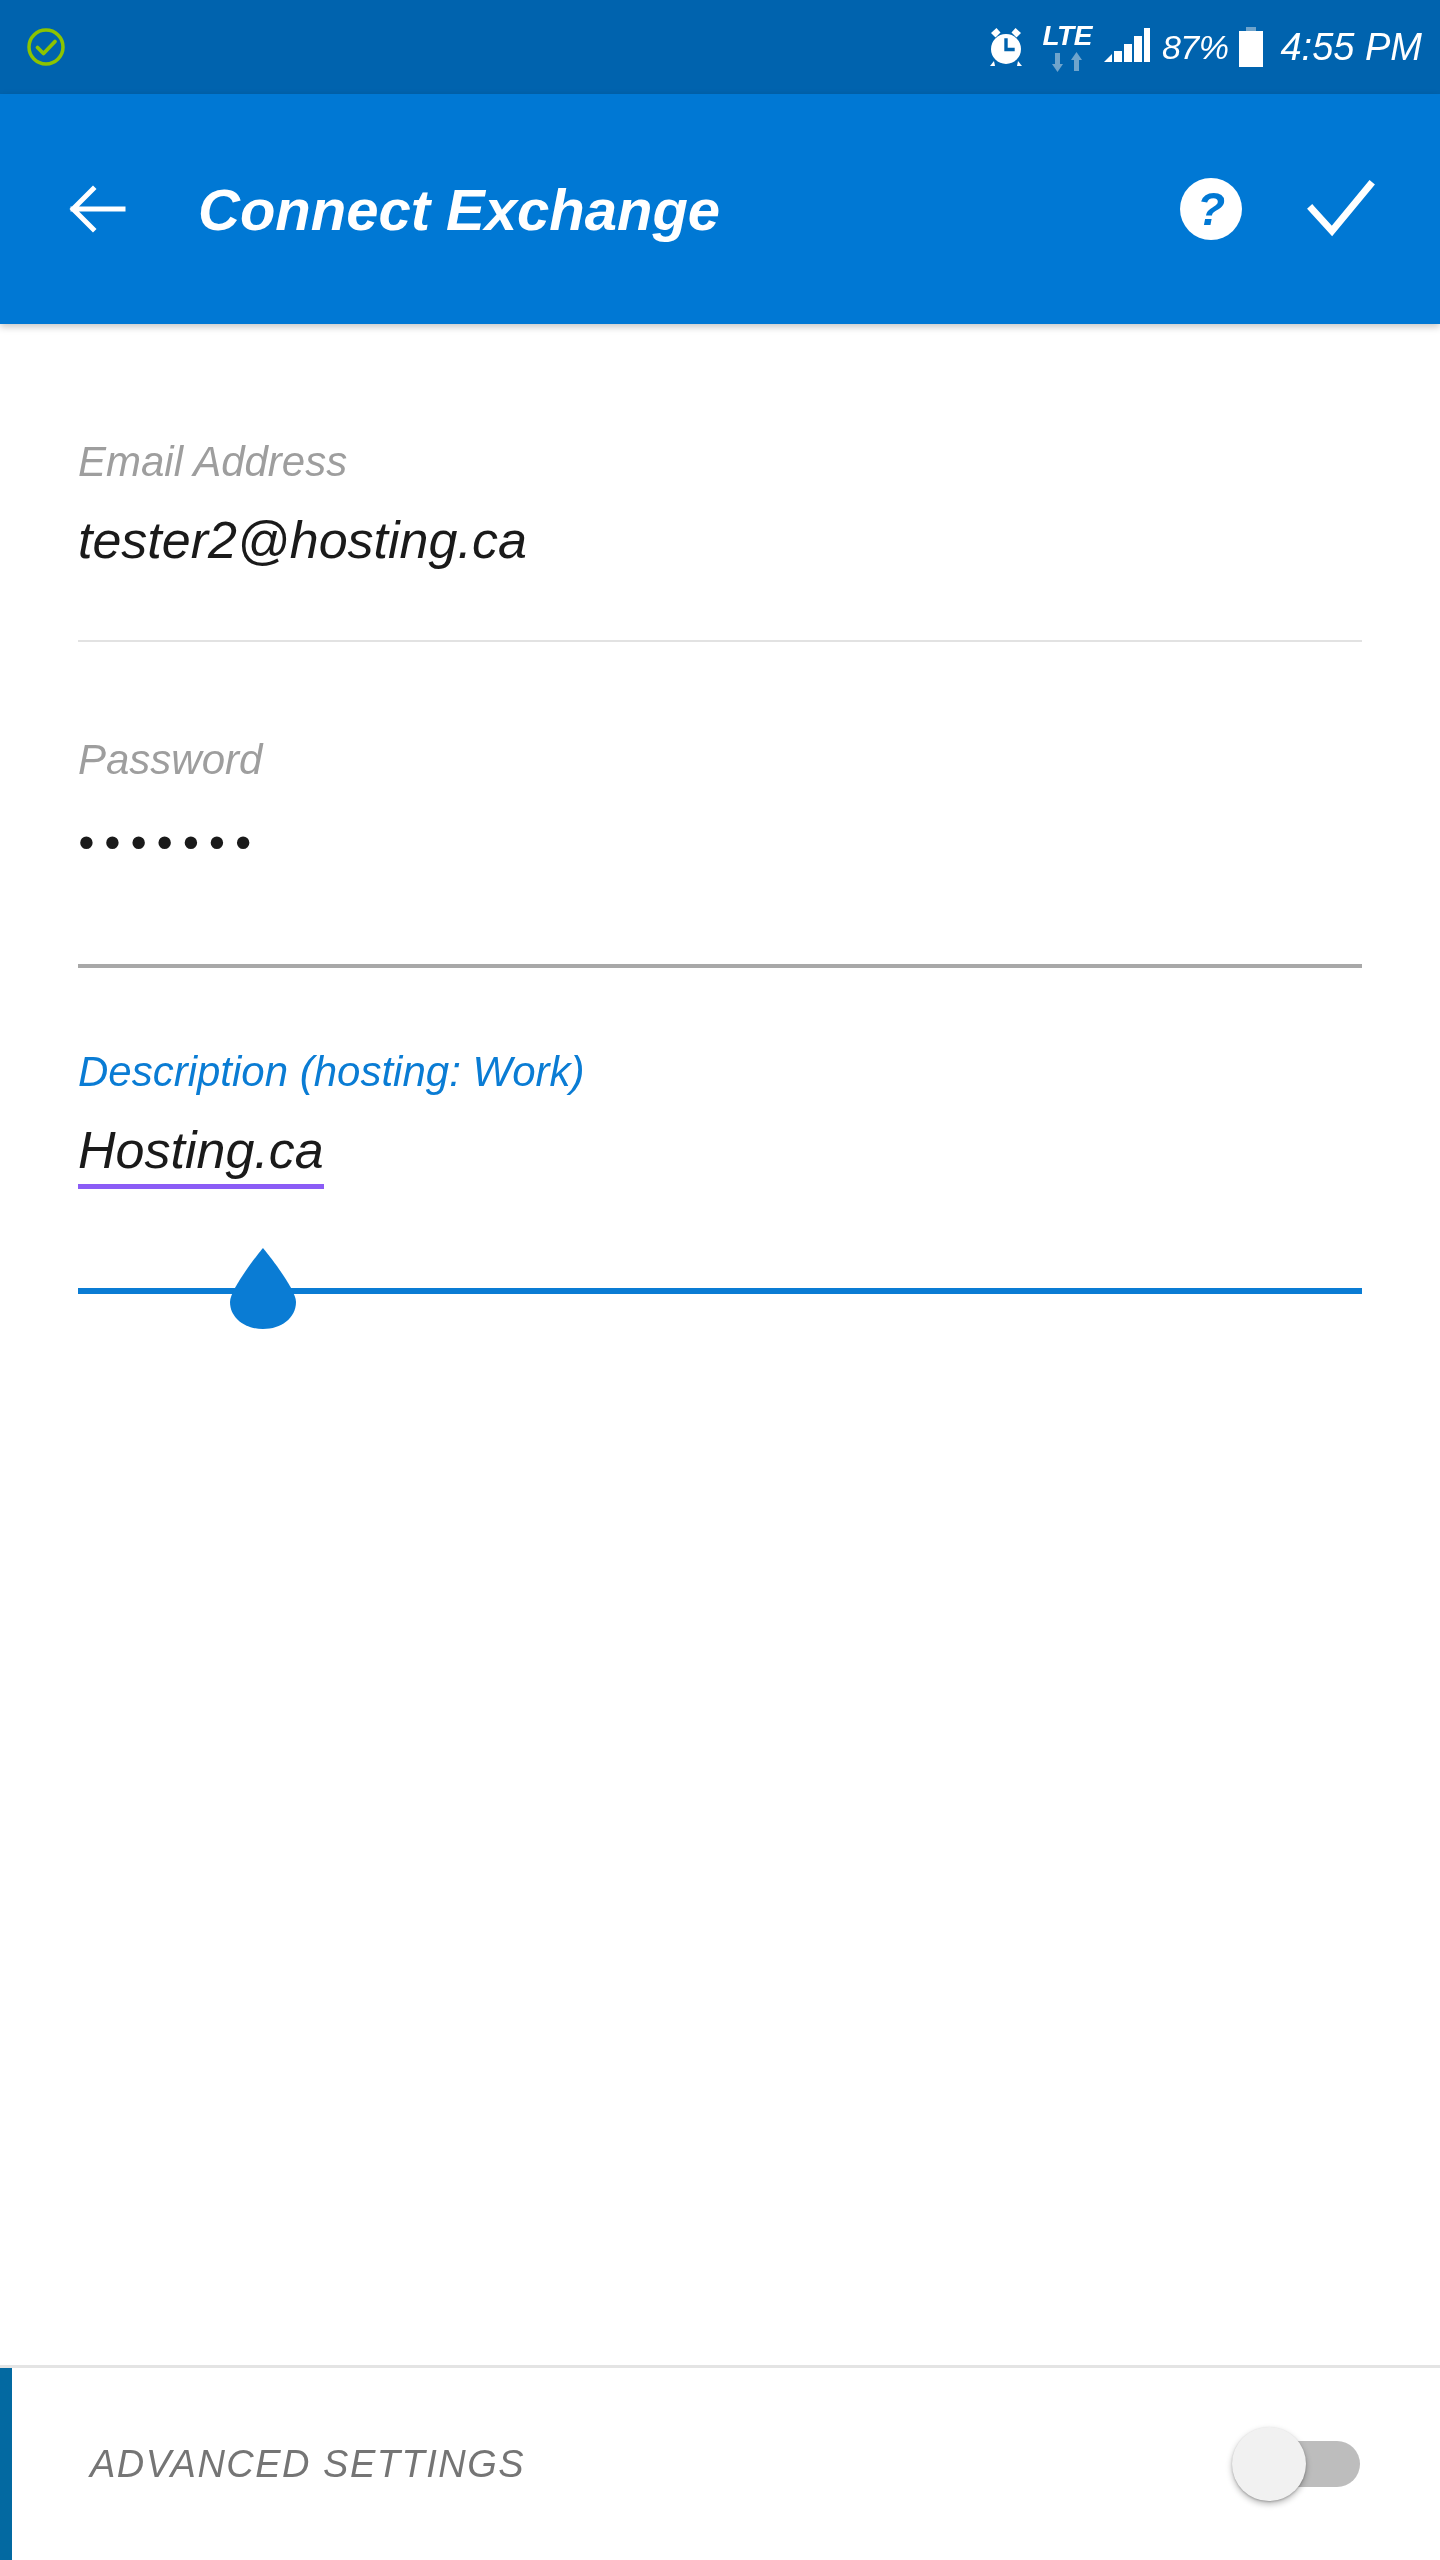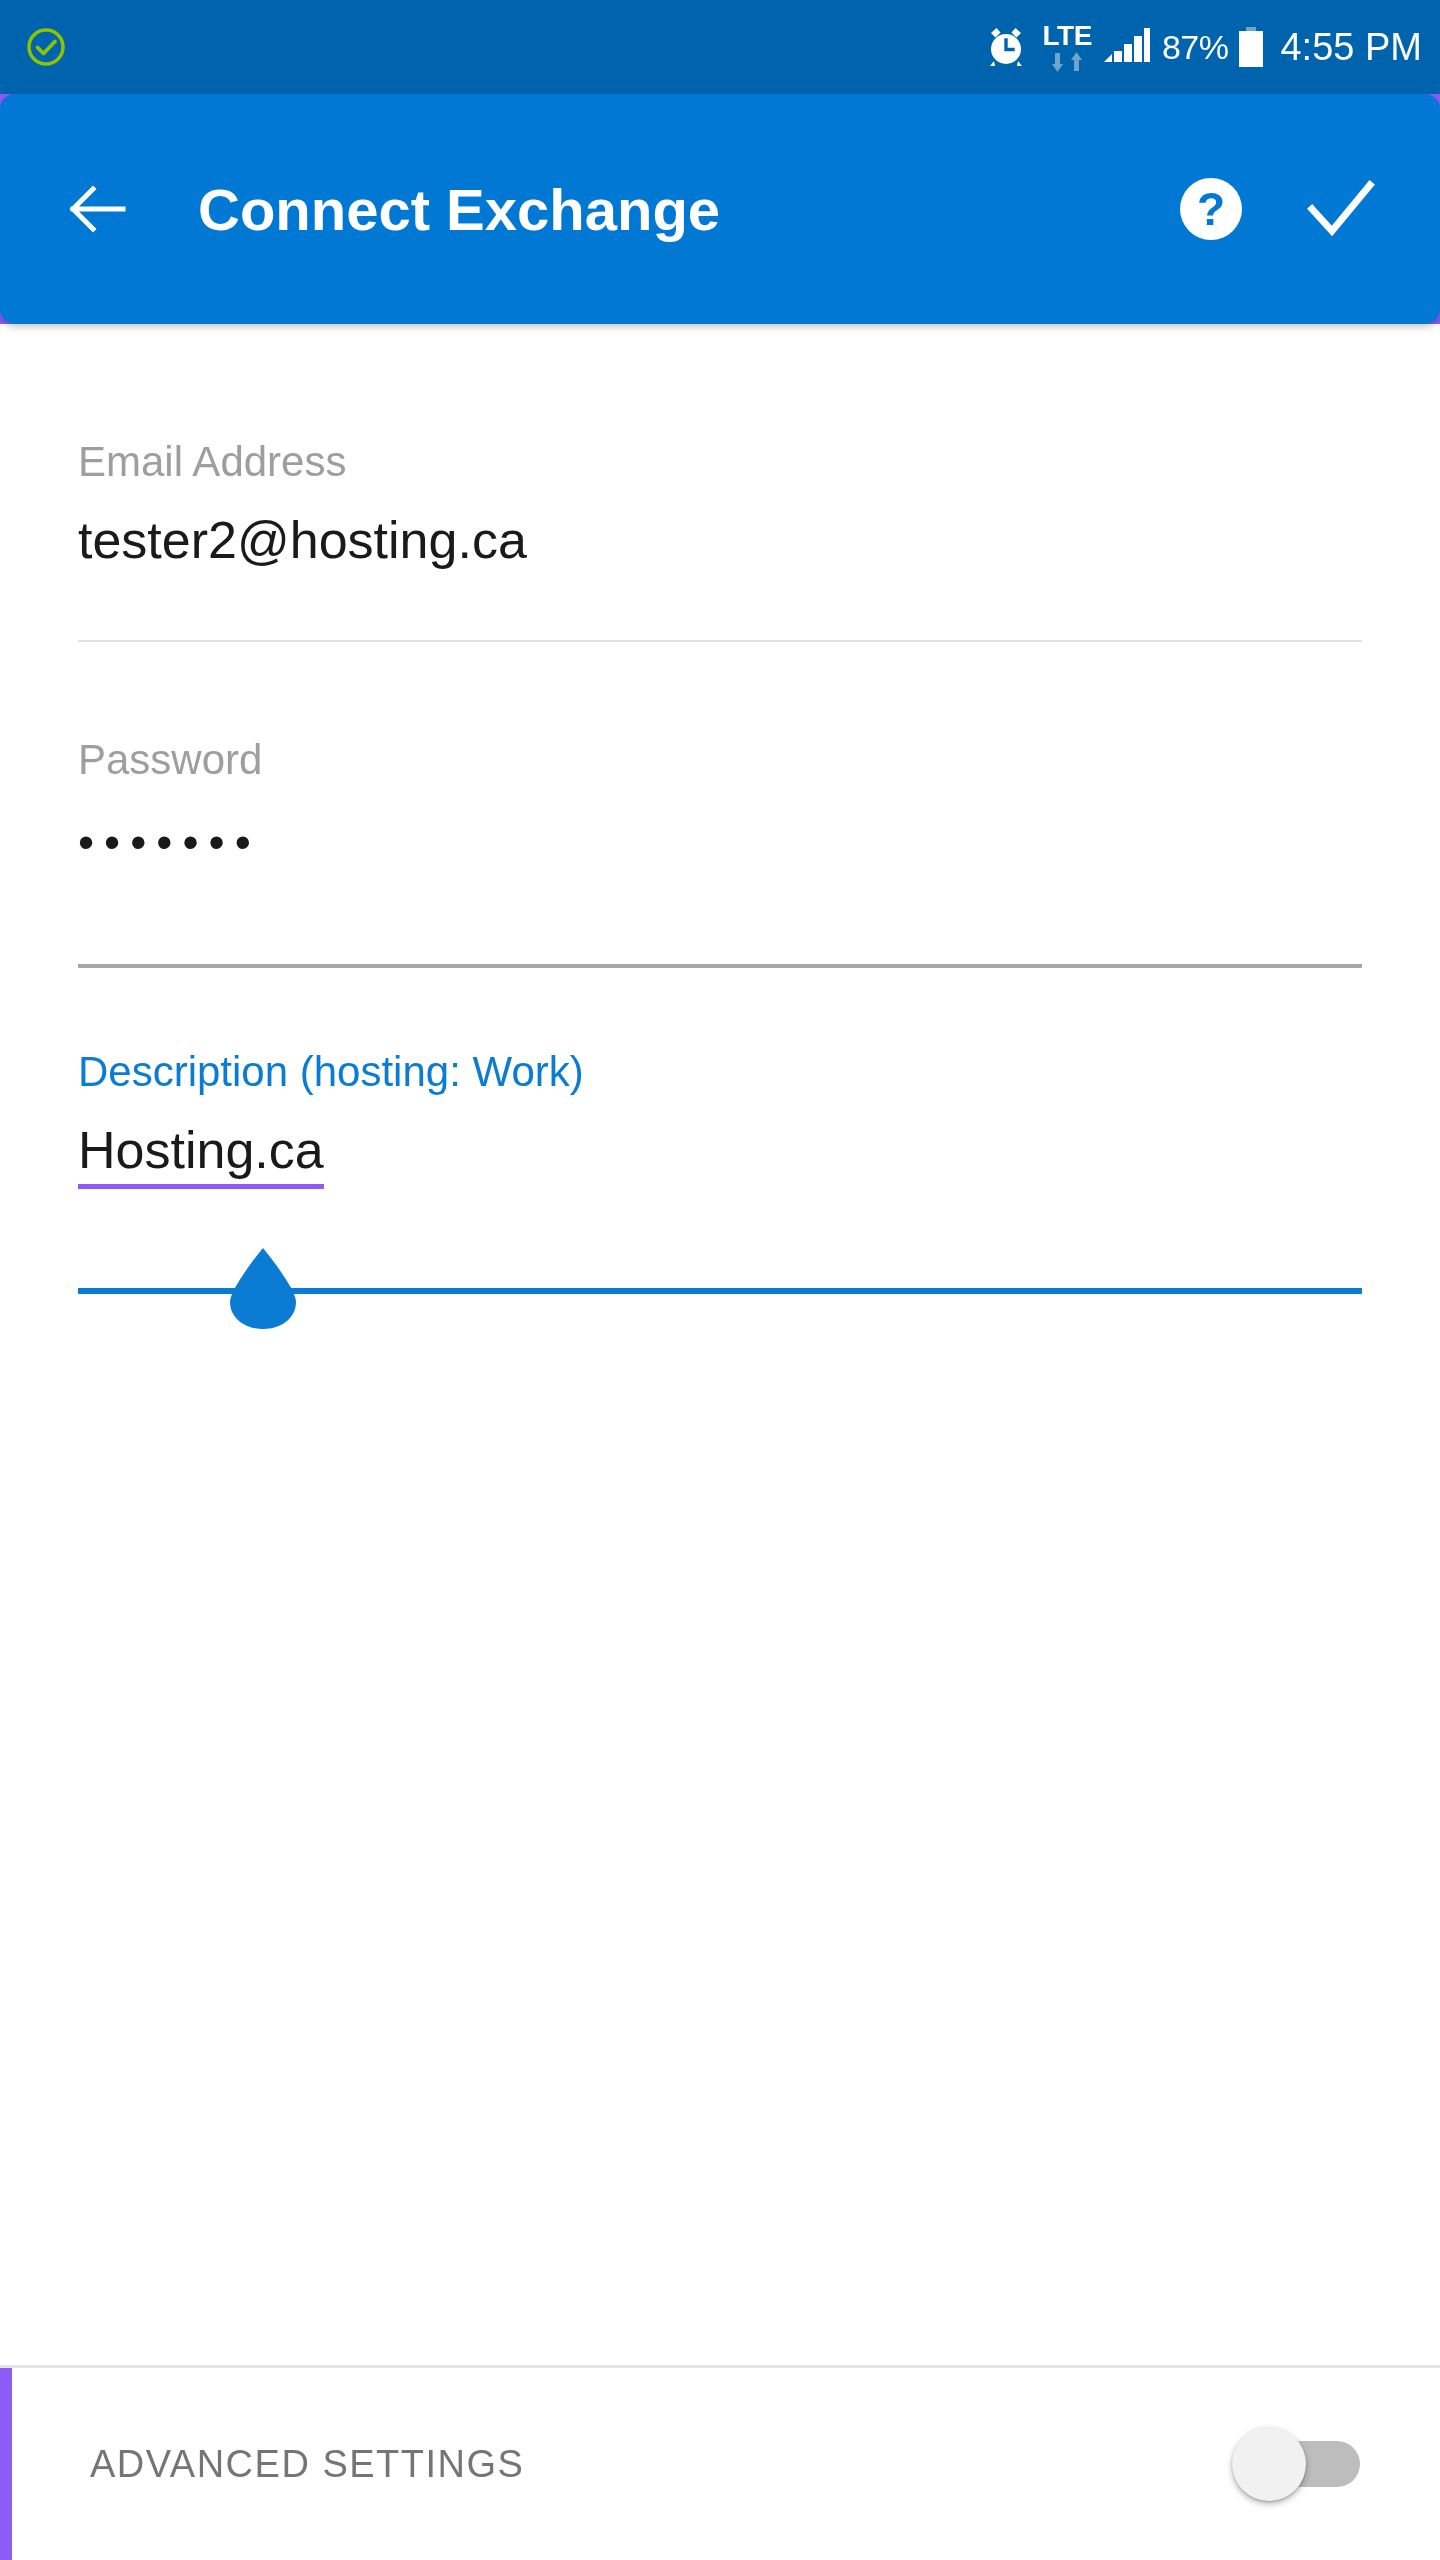--- a/index.html
+++ b/index.html
@@ -2,21 +2,21 @@
 <html><head>
 <meta charset="utf-8">
 <style>
   * { margin:0; padding:0; box-sizing:border-box; }
   html, body {
     width:1440px; height:2560px;
     background:#ffffff;
     font-family:"Liberation Sans", sans-serif;
     overflow:hidden;
   }
-  .screen { position:relative; width:1440px; height:2560px; background:#8b5cf6; }
+  .screen { position:relative; width:1440px; height:2560px; background:#0369a1;font-style:italic; }
 
   
   .status-bar {
     position:absolute; top:0; left:0; width:1440px; height:94px;
     background:#0063AE;
     display:flex; align-items:center; justify-content:space-between;
     padding:0 18px 0 22px;
   }
   .status-left { display:flex; align-items:center; }
   .status-right { display:flex; align-items:center; gap:0; }
@@ -49,21 +49,20 @@
     letter-spacing:0px; line-height:46px;
   }
 
   
   .app-bar {
     position:absolute; top:94px; left:0; width:1440px; height:230px;
     background:#0078D4;
     display:flex; align-items:center;
     box-shadow:0 3px 7px rgba(0,0,0,0.22);
     z-index:5;
-    border-radius:15px;
   }
   .back-btn {
     width:118px; height:118px; margin-left:38px;
     display:flex; align-items:center; justify-content:center;
     flex:none;
   }
   .back-btn svg { width:64px; height:64px; display:block; }
 
   .app-title {
     color:#ffffff; font-size:58px; font-weight:bold;

